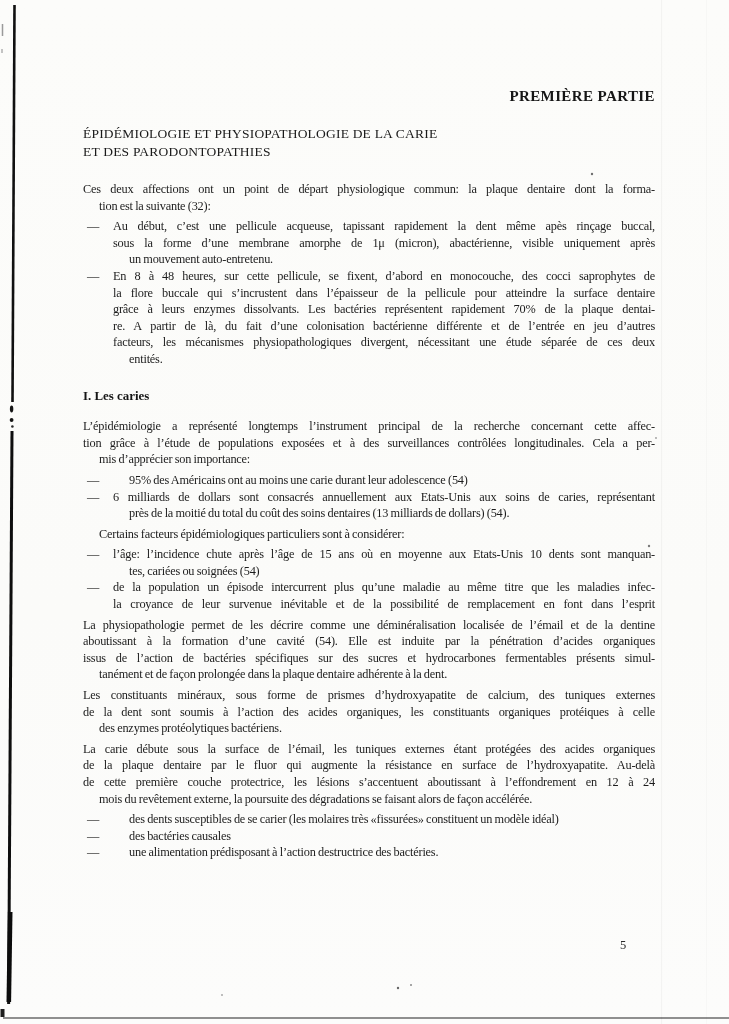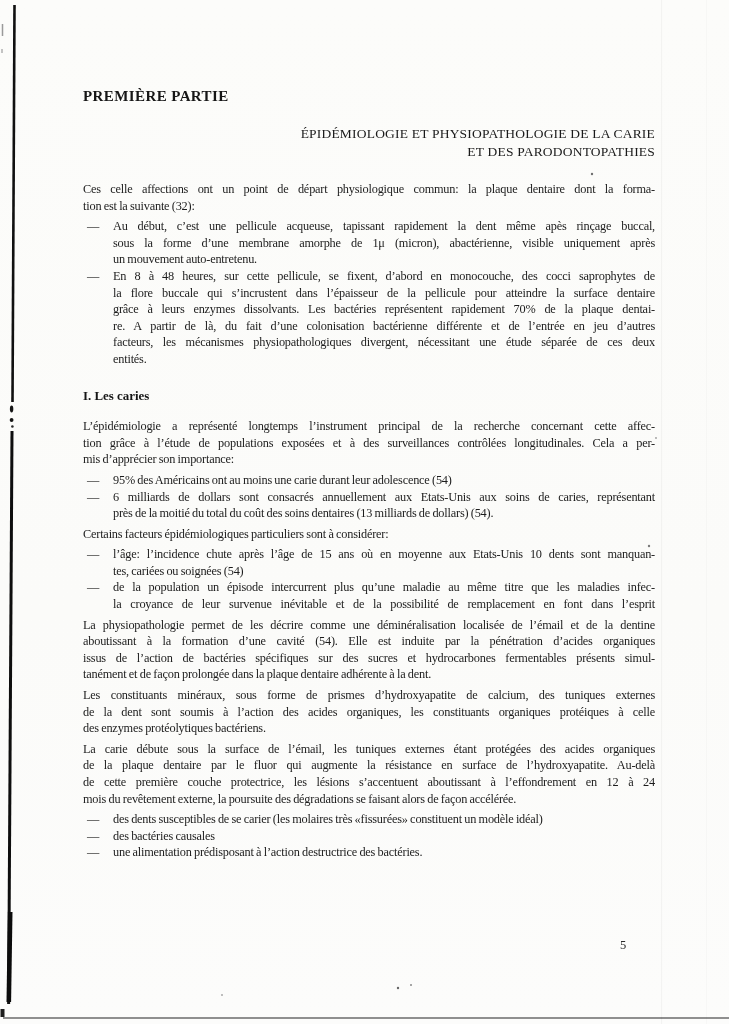--- a/index.html
+++ b/index.html
@@ -17,50 +17,50 @@
   }
   .content {
     position: absolute;
     left: 83px; top: 88px;
     width: 572px;
   }
   .title {
     margin: 0 0 20px 0;
     font-size: 15px;
     font-weight: bold;
-    text-align: left;
+    text-align: right;
     letter-spacing: 0.4px;
     line-height: 17px;
     color: #161616;
   }
   .subtitle {
     margin: 0 0 21px 0;
     font-size: 13.5px;
-    text-align: right;
+    text-align: left;
     letter-spacing: 0.2px;
     line-height: 17.5px;
     color: #1a1a1a;
   }
   .blocks { font-size: 12.3px; line-height: 16.6px; }
   .paragraph { margin: 0 0 4px 0; }
   .list { margin: 0 0 4px 0; }
   .list-item { position: relative; padding-left: 30px; }
   .marker {
     position: absolute; left: 4px; top: 0;
     width: 26px;
     letter-spacing: 0;
   }
   .tline {
     text-align: justify;
     text-align-last: justify;
     letter-spacing: -0.2px;
     word-spacing: -0.5px;
     color: #1c1c1c;
   }
-  .tline.last { text-align-last: auto; }
+  .tline.last { text-align-last: auto; margin-left: 16px; }
   .section-heading {
     margin: 20px 0 14px 0;
     font-size: 12.9px;
     font-weight: bold;
     color: #151515;
   }
   .pagenum {
     position: absolute;
     left: 620px; top: 938px;
     font-size: 12.5px;
@@ -78,21 +78,21 @@
 <div class="page">
 
   <div class="content">
     <h1 class="title">PREMIÈRE PARTIE</h1>
     <div class="subtitle">
       <div>ÉPIDÉMIOLOGIE ET PHYSIOPATHOLOGIE DE LA CARIE</div>
       <div>ET DES PARODONTOPATHIES</div>
     </div>
     <div class="blocks">
         <div class="paragraph">
-          <div class="tline">Ces celle affections ont un point de départ physiologique commun: la plaque dentaire dont la forma-</div>
+          <div class="tline">Ces deux affections ont un point de départ physiologique commun: la plaque dentaire dont la forma-</div>
           <div class="tline last">tion est la suivante (32):</div>
         </div>
         <div class="list">
           <div class="list-item">
             <span class="marker">—</span>
             <div class="item-body">
               <div class="tline">Au début, c’est une pellicule acqueuse, tapissant rapidement la dent même apès rinçage buccal,</div>
               <div class="tline">sous la forme d’une membrane amorphe de 1μ (micron), abactérienne, visible uniquement après</div>
               <div class="tline last">un mouvement auto-entretenu.</div>
             </div>

